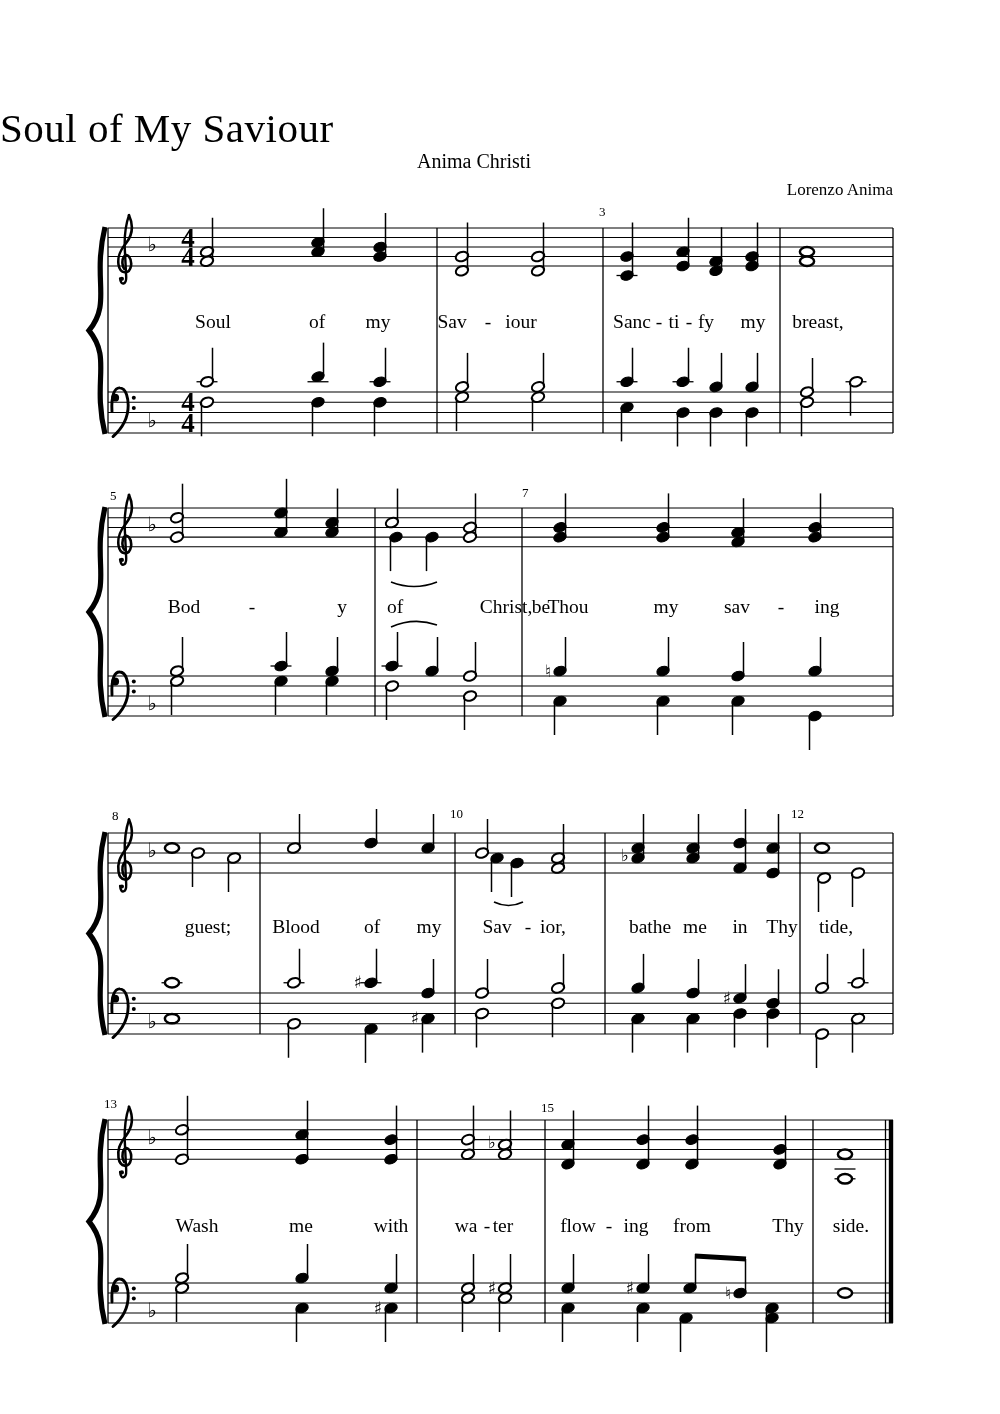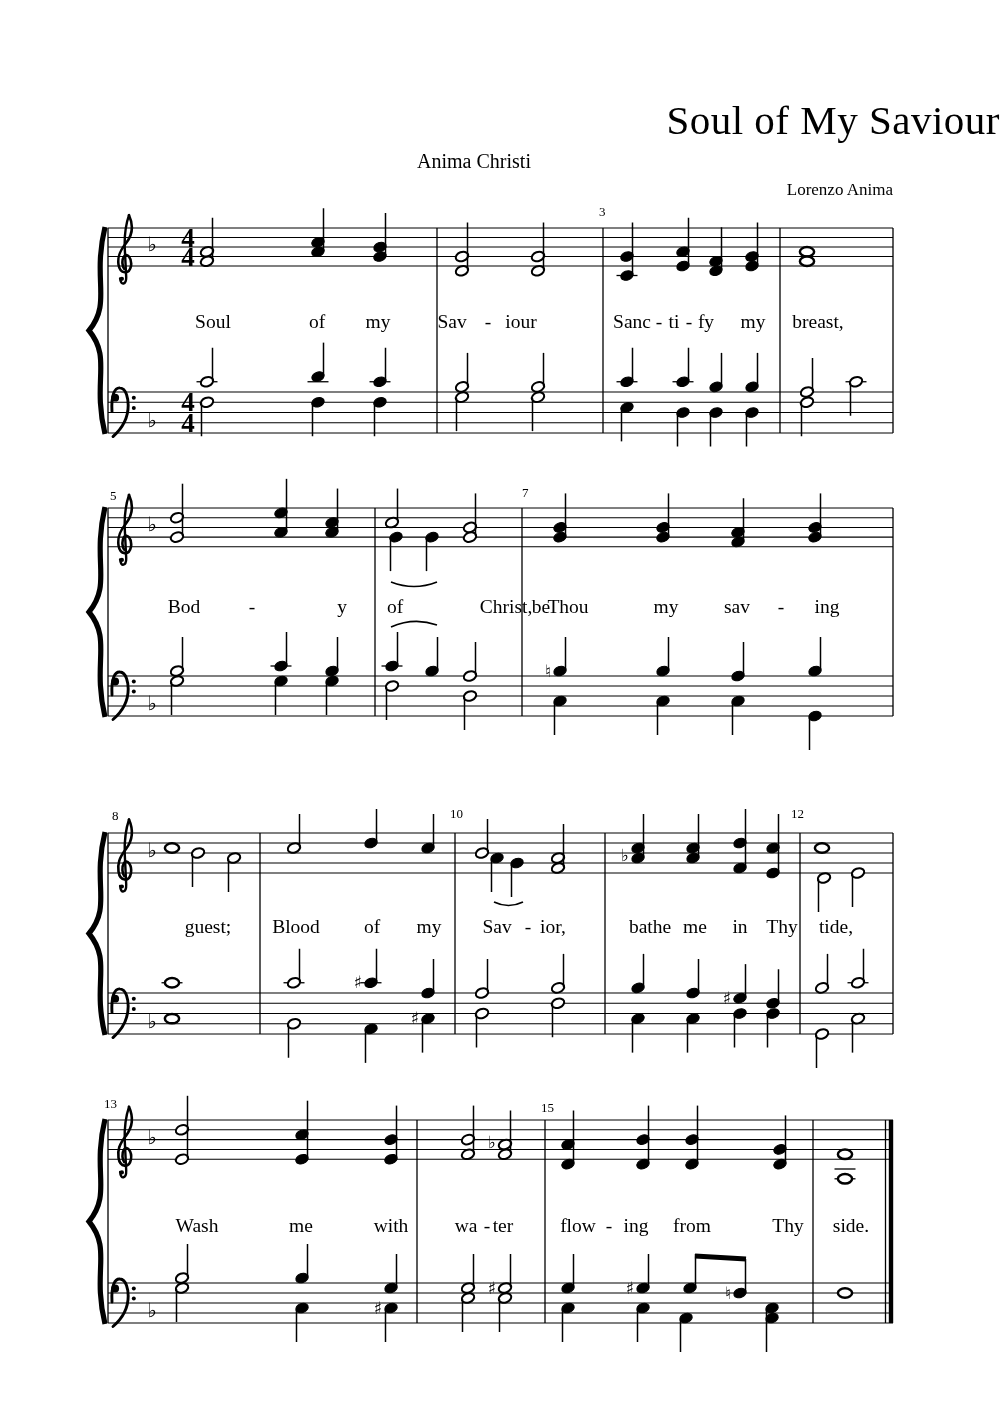--- a/index.html
+++ b/index.html
@@ -1,18 +1,18 @@
 <!DOCTYPE html>
 <html><head>
 <meta charset="utf-8">
 <style>
   html,body{margin:0;padding:0;background:#e8e8e8;}
   #page{position:relative;width:1000px;height:1414px;background:#ffffff;margin:0 auto;
         font-family:"Liberation Serif",serif;color:#000;overflow:hidden;}
-  #title{position:absolute;top:96px;left:0;width:1000px;text-align:right;
+  #title{position:absolute;top:104px;left:0;width:1000px;text-align:left;
          font-size:41px;letter-spacing:.5px;white-space:nowrap;}
   #subtitle{position:absolute;top:150px;left:0;width:948px;text-align:center;font-size:20px;}
   #composer{position:absolute;top:180px;right:107px;font-size:17px;}
   svg{position:absolute;top:0;left:0;}
   .sl{stroke:#000;stroke-width:1.05;}
   .bl{stroke:#000;stroke-width:1.3;}
   .blf{fill:#000;}
   .brace{fill:none;stroke:#000;stroke-width:5.2;}
   .clef{fill:none;stroke:#000;stroke-linecap:round;}
   .hh{fill:#fff;stroke:#000;stroke-width:2.0;}

